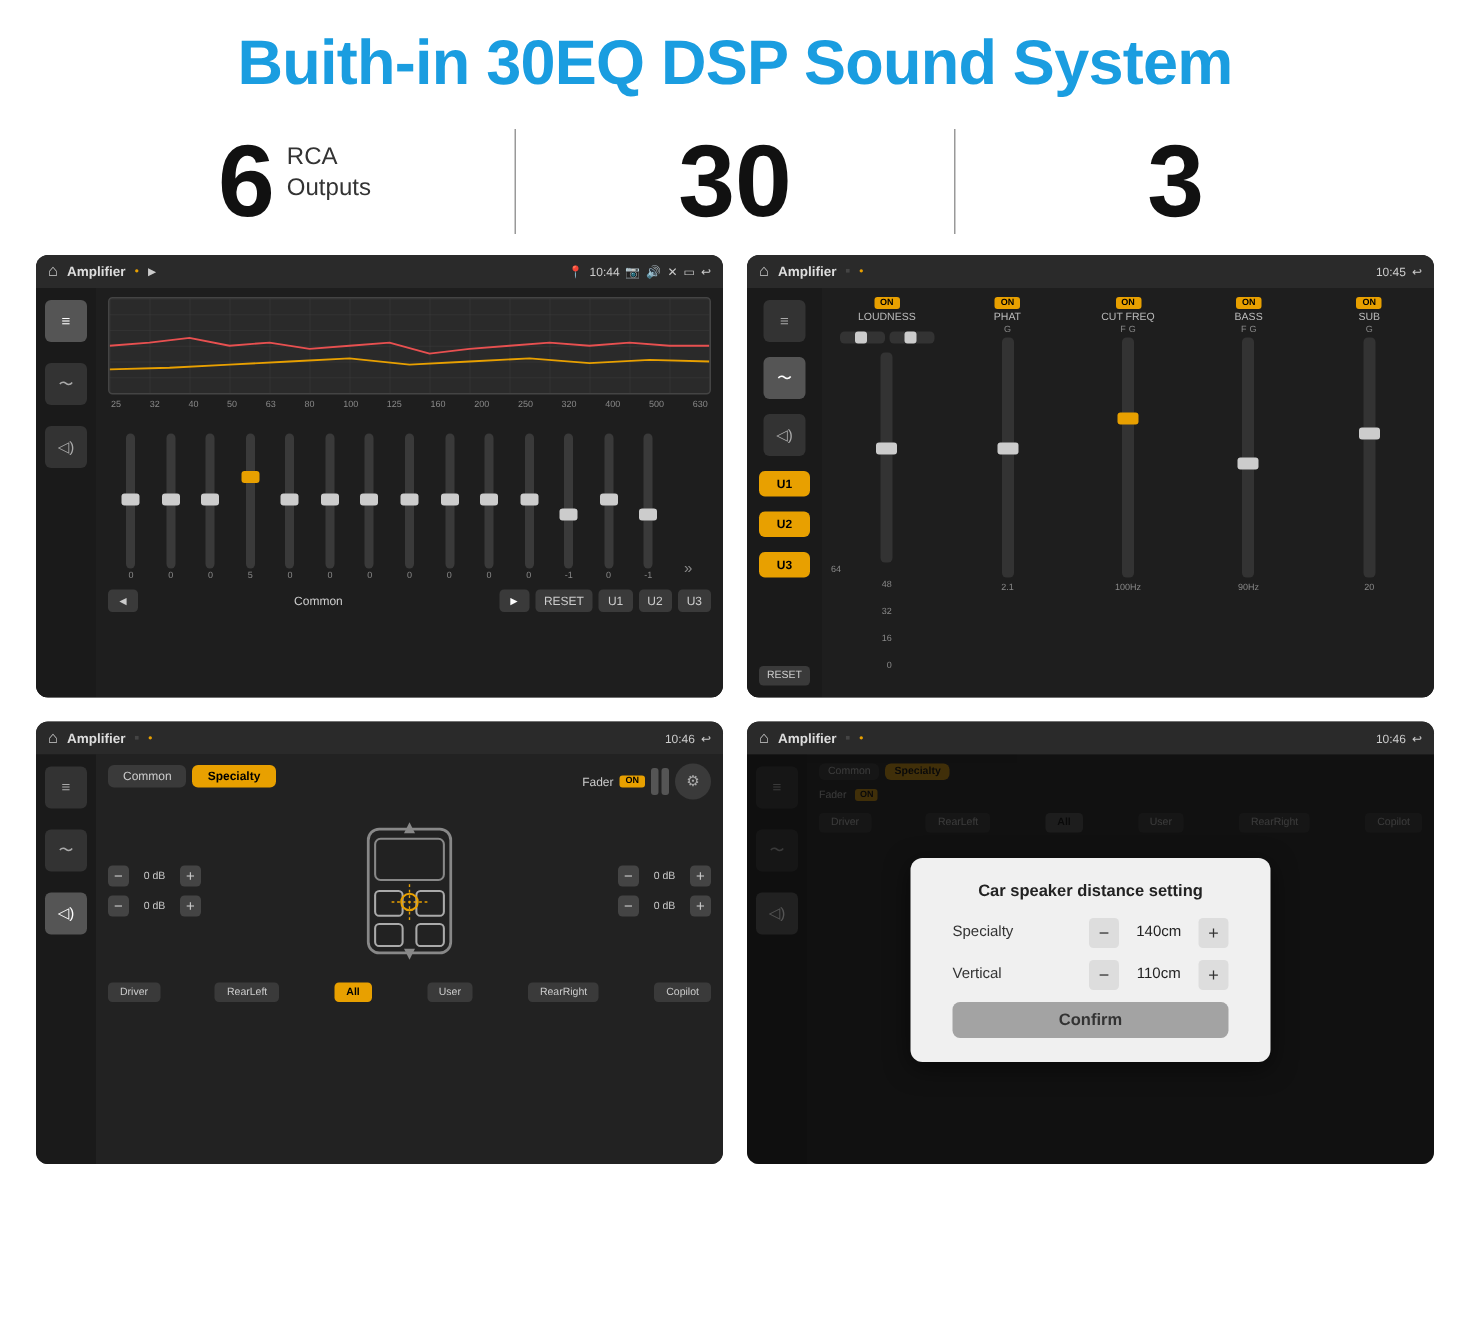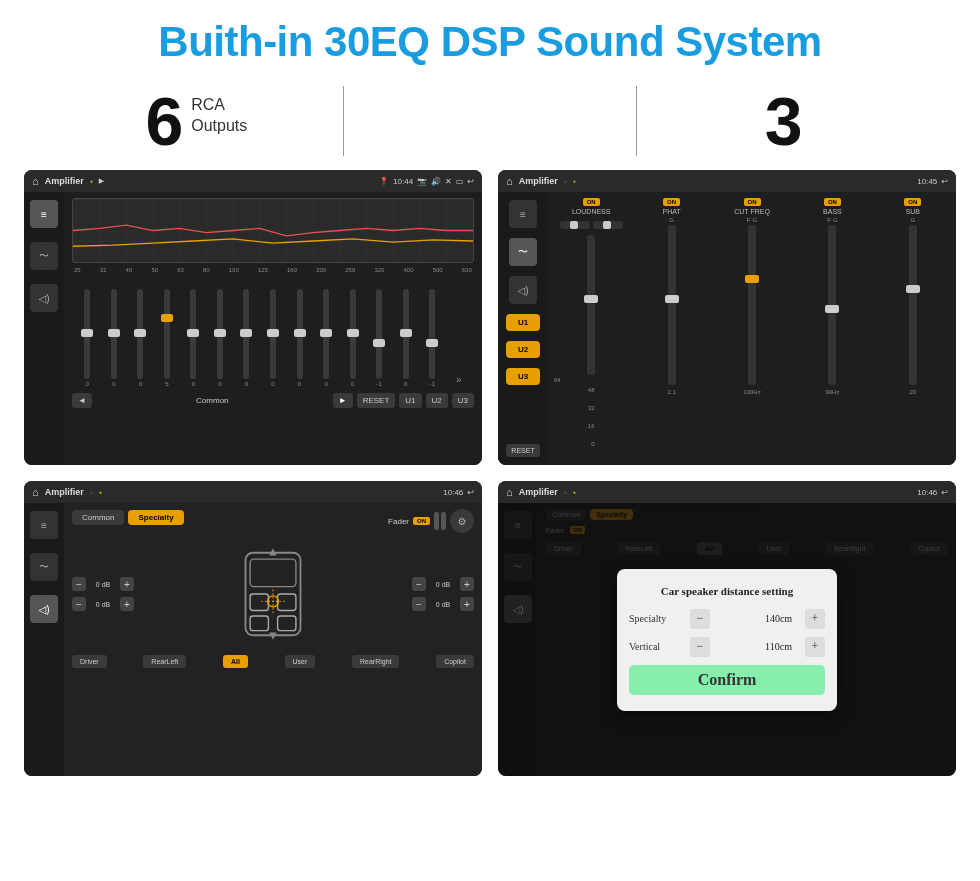--- a/index.html
+++ b/index.html
@@ -477,24 +477,23 @@
       background: rgba(0,0,0,0.4);
       display: flex;
       align-items: center;
       justify-content: center;
       z-index: 10;
     }
 
     .dialog-box {
       background: #f0f0f0;
       border-radius: 8px;
-      padding: 16px 12px;
-      width: 220px;
+      padding: 16px 28px;
+      width: 240px;
       box-shadow: 0 4px 16px rgba(0,0,0,0.5);
-      font-family: Liberation Serif, serif;
     }
 
     .dialog-title {
       font-size: 11px;
       font-weight: bold;
       color: #222;
       margin-bottom: 12px;
       text-align: center;
     }
 
@@ -527,27 +526,26 @@
       font-size: 12px;
       color: #333;
       cursor: pointer;
     }
 
     .dialog-value {
       font-size: 10px;
       color: #222;
       min-width: 45px;
       text-align: center;
-      margin-left: 42px;
     }
 
     .dialog-confirm-btn {
-      background: #86efac;
+      background: #a3a3a3;
       color: #333;
-      font-size: 16px;
+      font-size: 11px;
       font-weight: bold;
       border-radius: 5px;
       padding: 6px 20px;
       text-align: center;
       margin: 8px auto 0;
       display: block;
       cursor: pointer;
       width: 100%;
     }
   </style>
@@ -556,20 +554,21 @@
 
 <h1 class="main-title">Buith-in 30EQ DSP Sound System</h1>
 
 <div class="stats-row">
   <div class="stat-item">
     <span class="stat-number">6</span>
     <span class="stat-text">RCA<br>Outputs</span>
   </div>
   <div class="stat-divider"></div>
   <div class="stat-item">
+    <span class="stat-number">30</span>
   </div>
   <div class="stat-divider"></div>
   <div class="stat-item">
     <span class="stat-number">3</span>
   </div>
 </div>
 
 <div class="screens-grid">
 
   <div class="screen-card">

